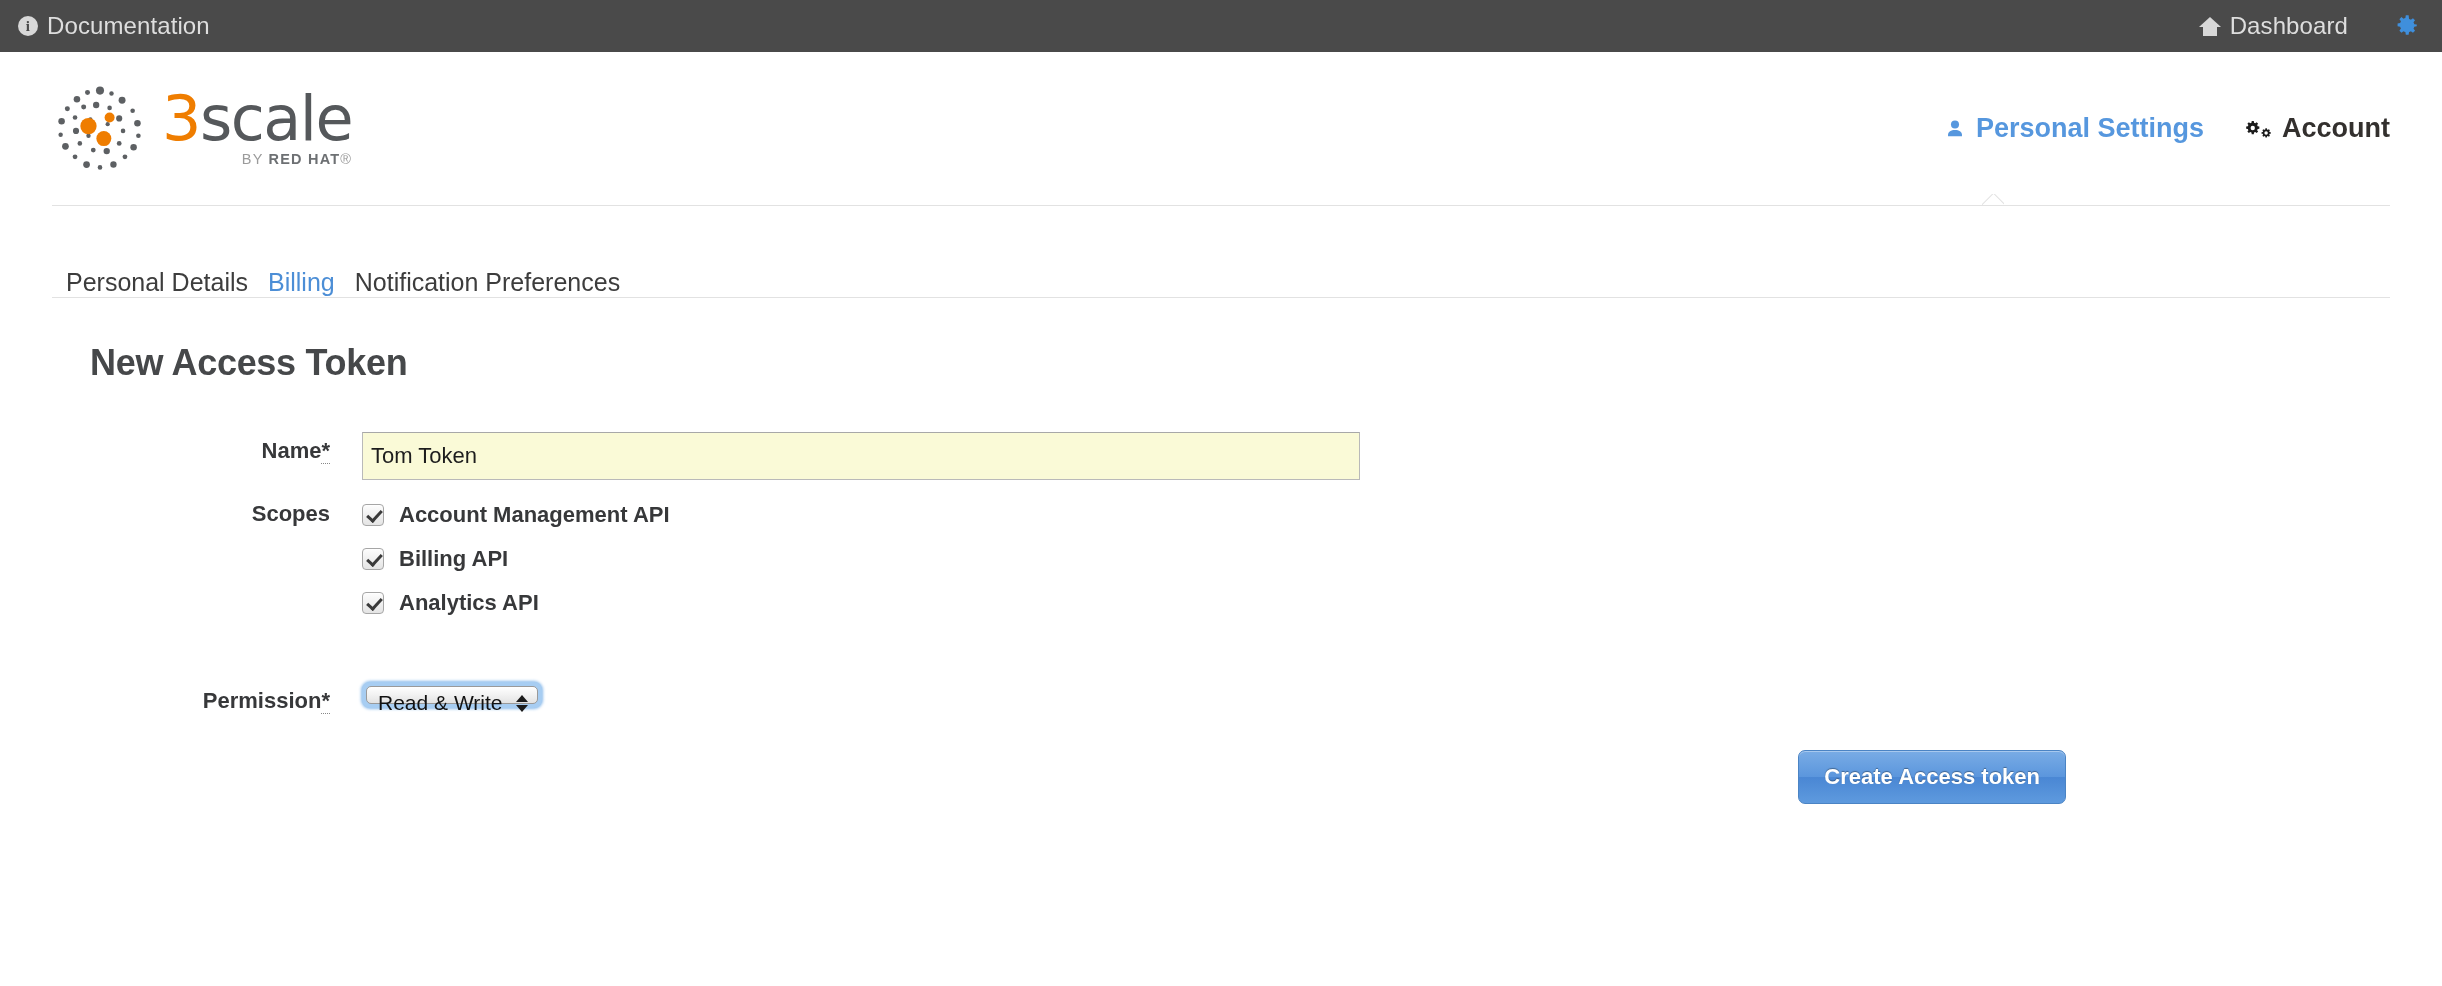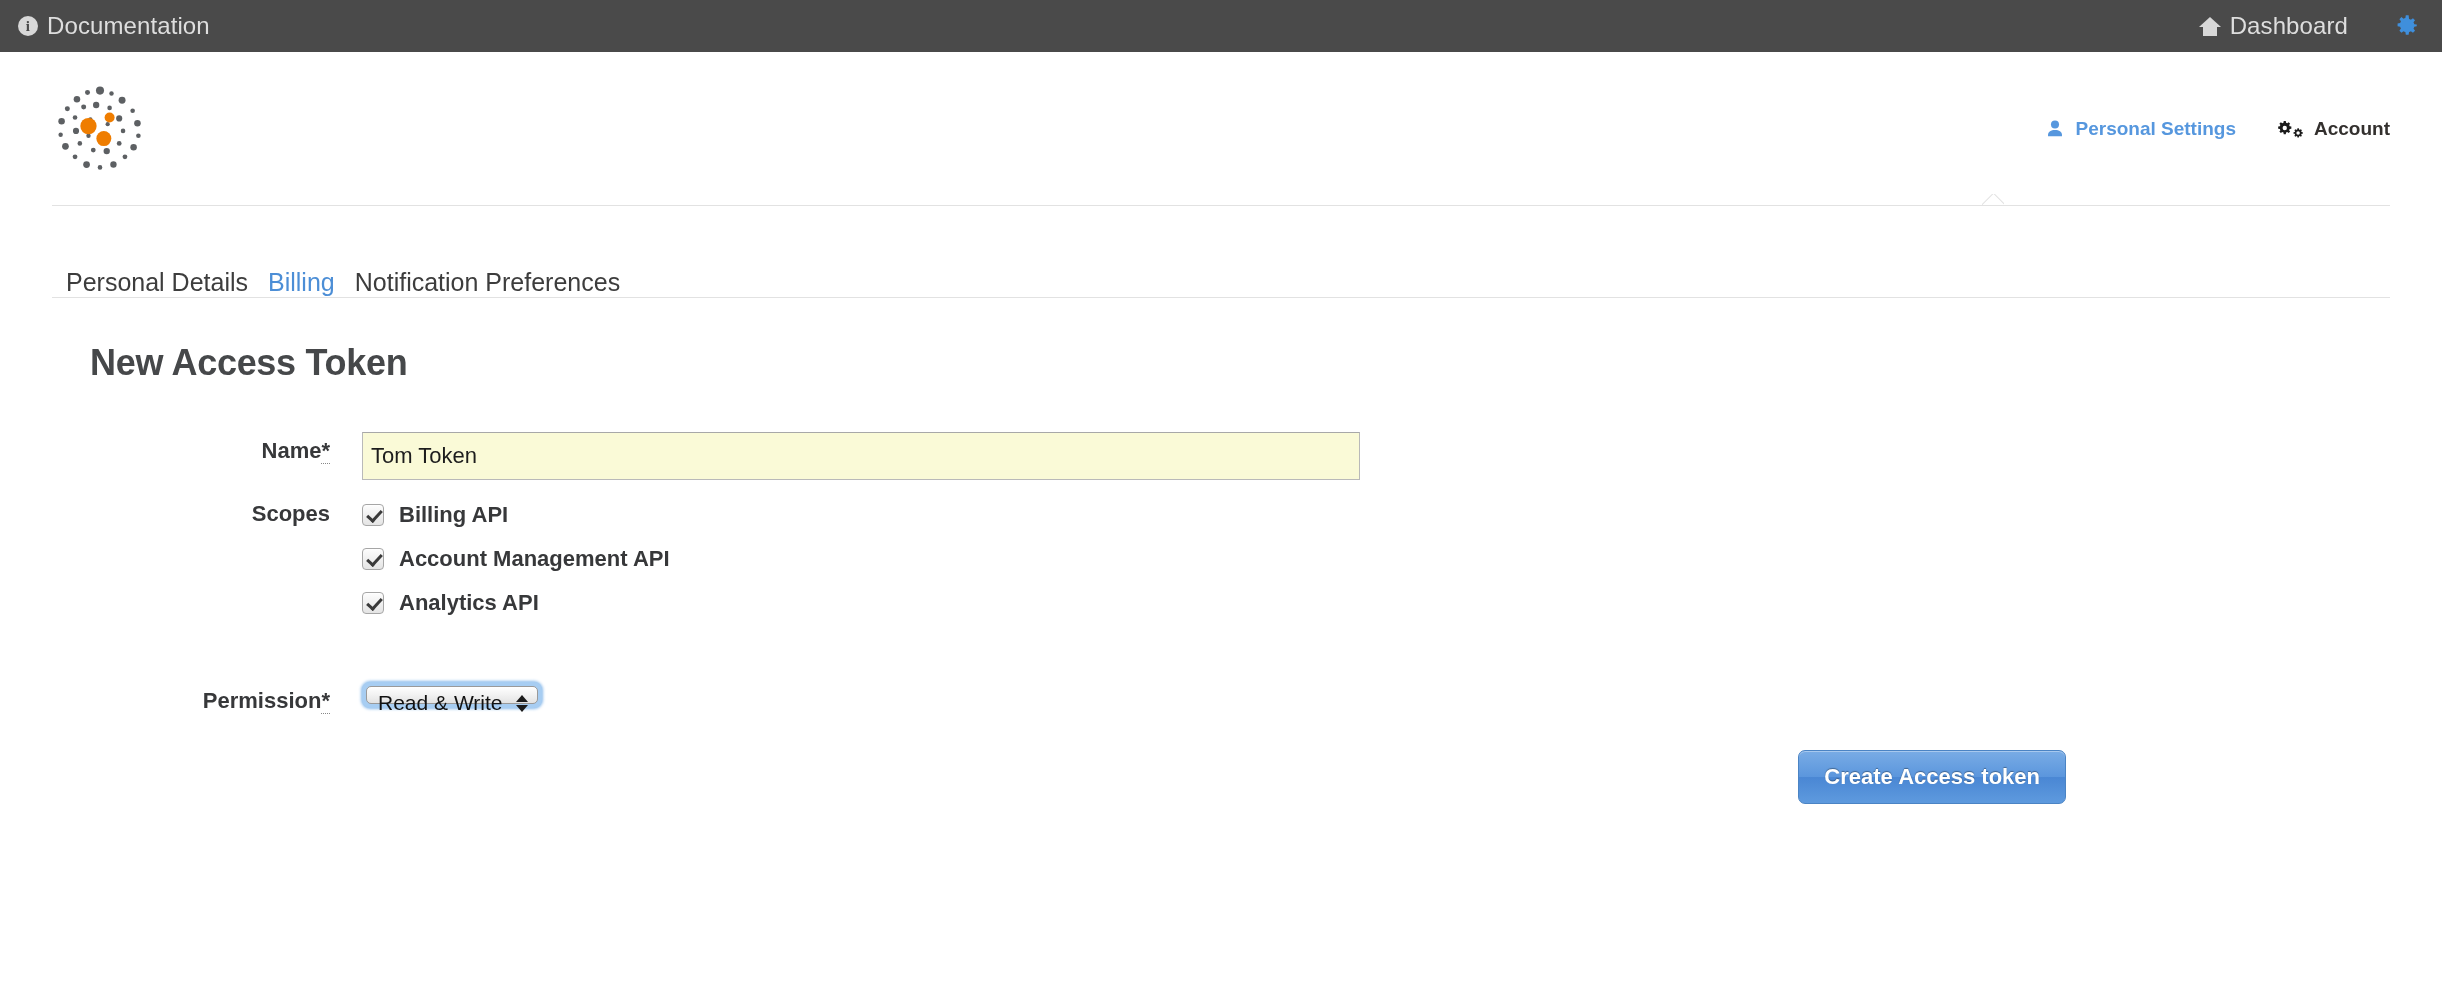--- a/index.html
+++ b/index.html
@@ -118,21 +118,21 @@
     letter-spacing: 1.2px;
     margin-top: 5px;
     font-family: "Liberation Sans", sans-serif;
   }
   .logo-sub b { color: #6d7073; font-weight: 700; }
 
   .acct-nav {
     display: flex;
     align-items: center;
     gap: 42px;
-    font-size: 19px;
+    font-size: 27px;
     font-weight: bold;
   }
   .acct-item {
     display: flex;
     align-items: center;
     gap: 10px;
     cursor: pointer;
     text-decoration: none;
   }
   .acct-item.active { color: #5697de; }
@@ -385,20 +385,24 @@
             <circle cx="58" cy="45" r="2.2"></circle>
           <circle cx="40" cy="40" r="2.2"></circle>
             <circle cx="38" cy="57" r="2.3"></circle>
         </g>
         <g fill="#ef7d00">
           <circle cx="38" cy="47" r="8.5"></circle>
             <circle cx="60" cy="38" r="5.2"></circle>
             <circle cx="54" cy="60" r="7.8"></circle>
         </g>
       </svg>
+      <span class="logo-wordmark">
+        <span class="logo-text"><span class="o">3</span><span class="g">scale</span></span>
+        <span class="logo-sub"><span>BY </span><b>RED HAT</b><span>®</span></span>
+      </span>
     </div>
 
     <div class="acct-nav">
       <a class="acct-item active">
         <svg width="22" height="22" viewBox="0 0 24 24">
           <circle cx="12" cy="7" r="4.4" fill="#5697de"></circle>
           <path fill="#5697de" d="M12 13c-4.3 0-7.6 2.2-7.6 5v2h15.2v-2c0-2.8-3.3-5-7.6-5z"></path>
         </svg>
         <span>Personal Settings</span>
       </a>
@@ -432,25 +436,25 @@
         <div class="form-field">
           <input class="text-input" type="text" value="Tom Token" style="">
         </div>
       </div>
 
       <div class="form-row scopes-row">
         <div class="form-label">Scopes</div>
         <div class="form-field check-list">
           <label class="check-row">
             <span class="chk"></span>
-            <span class="check-label">Billing API</span>
+            <span class="check-label">Account Management API</span>
           </label>
           <label class="check-row">
             <span class="chk"></span>
-            <span class="check-label">Account Management API</span>
+            <span class="check-label">Billing API</span>
           </label>
           <label class="check-row">
             <span class="chk"></span>
             <span class="check-label">Analytics API</span>
           </label>
         </div>
       </div>
 
       <div class="form-row perm-row">
         <div class="form-label"><span>Permission</span><span class="req">*</span></div>

